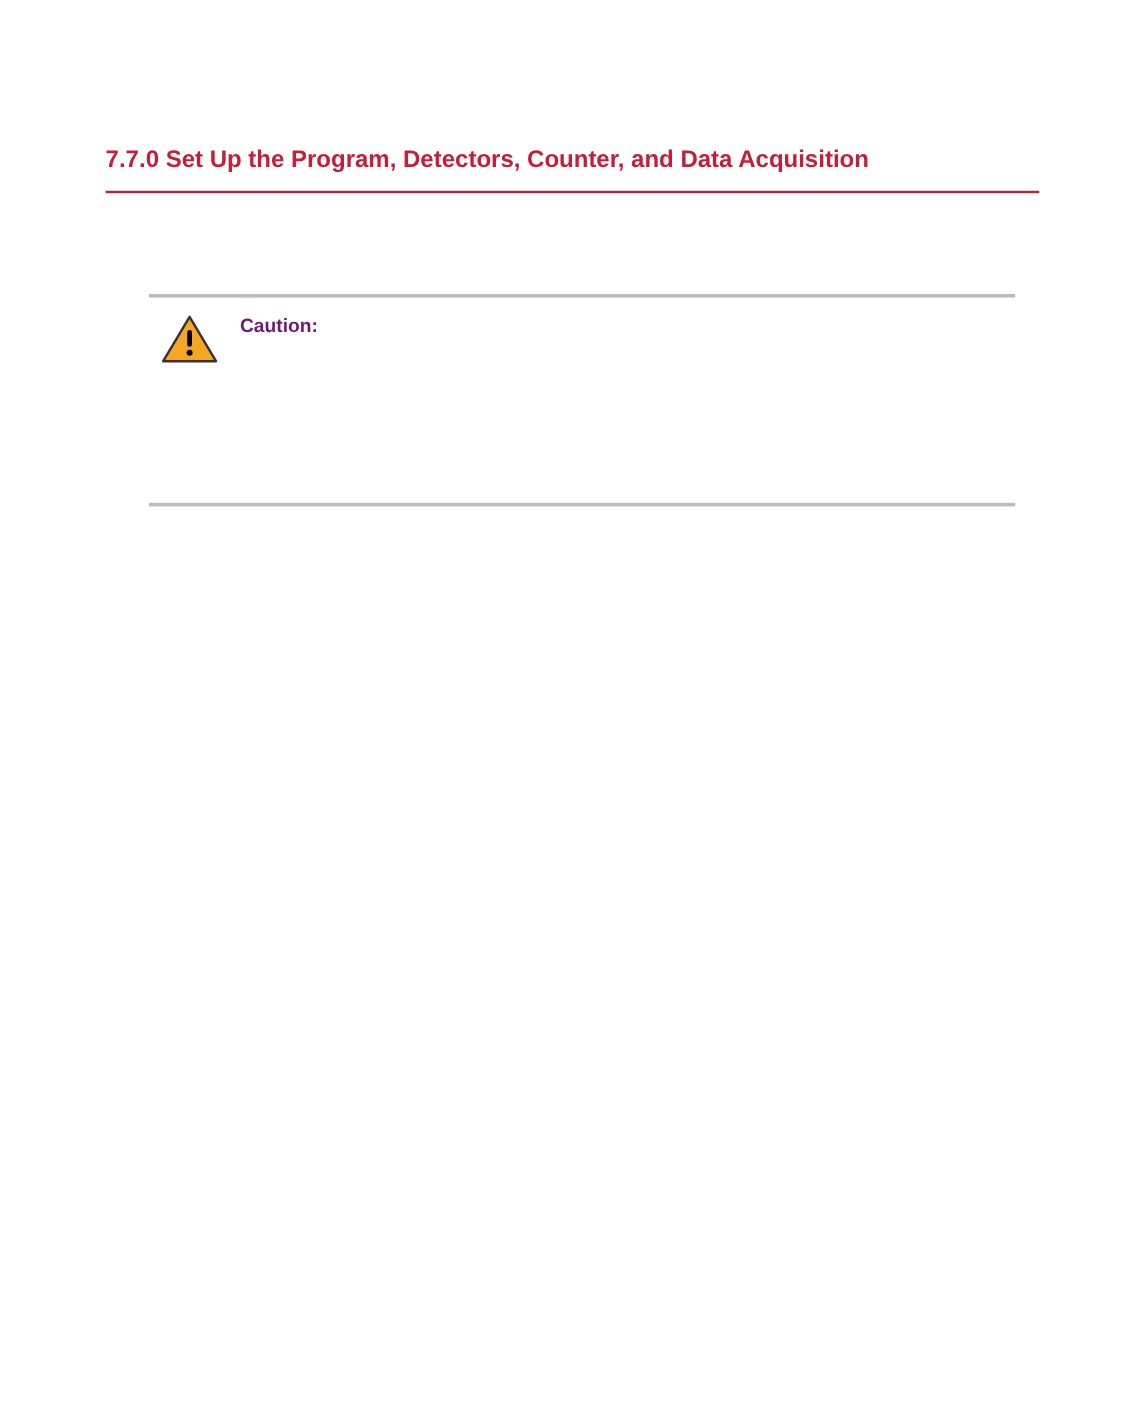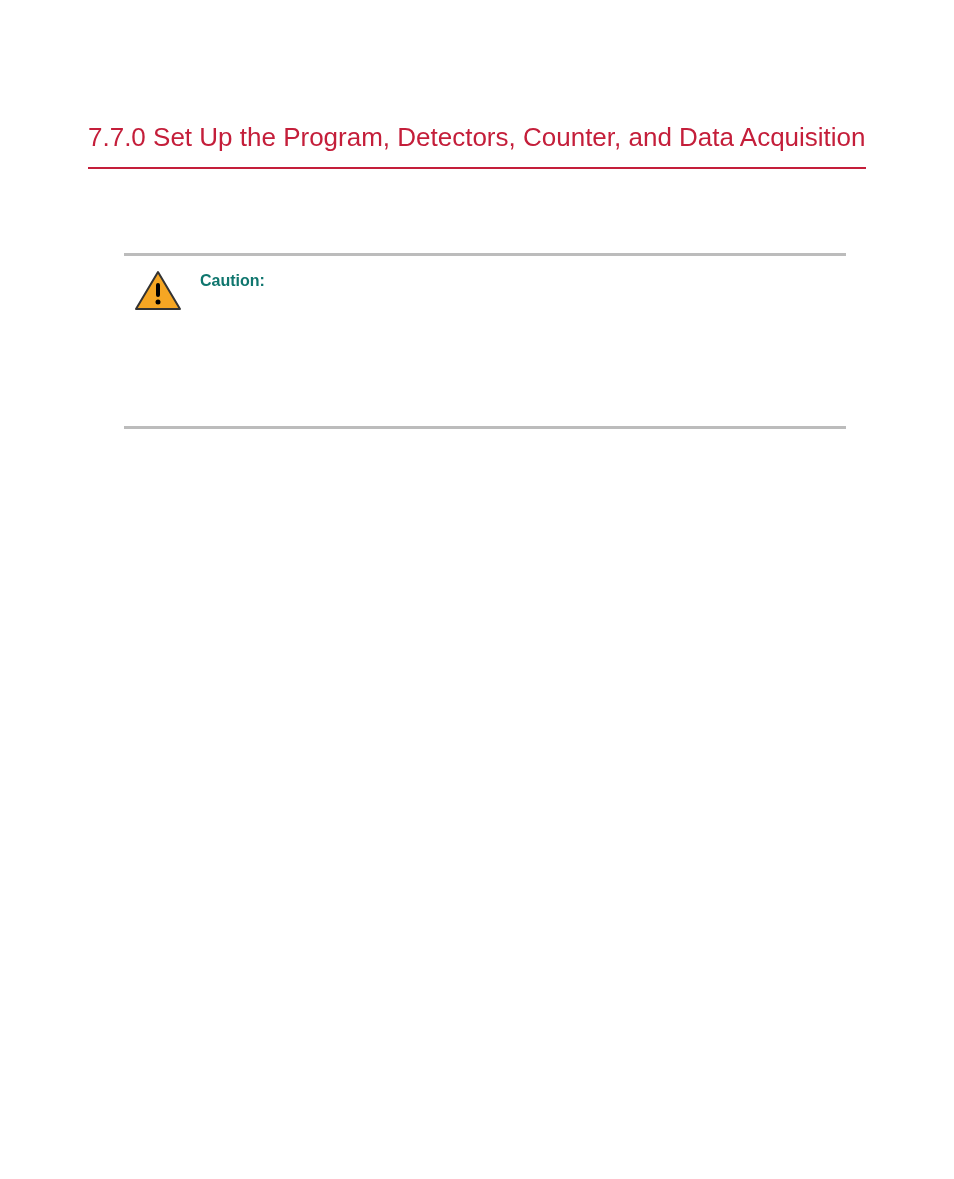--- a/index.html
+++ b/index.html
@@ -8,22 +8,22 @@
       box-sizing: border-box;
     }
     body {
       width: 954px;
       height: 1179px;
       background: #ffffff;
       font-family: Arial, Helvetica, sans-serif;
       padding: 120px 88px 60px 88px;
     }
     .section-title {
-      font-size: 26px;
-      font-weight: normal;
+      font-size: 20px;
+      font-weight: bold;
       color: #c41e3a;
       line-height: 1.35;
       margin-bottom: 12px;
     }
     .title-divider {
       border: none;
       border-top: 2px solid #c41e3a;
       margin-bottom: 84px;
     }
     .caution-box {
@@ -35,21 +35,21 @@
       display: flex;
       align-items: flex-start;
     }
     .caution-icon {
       flex-shrink: 0;
       margin-right: 18px;
     }
     .caution-label {
       font-weight: bold;
       font-size: 16px;
-      color: #0f766e;
+      color: #701a75;
       margin-top: 2px;
     }
   </style>
 </head>
 <body>
 
 <h1 class="section-title">7.7.0 Set Up the Program, Detectors, Counter, and Data Acquisition</h1>
 <hr class="title-divider">
 
 <div class="caution-box">

